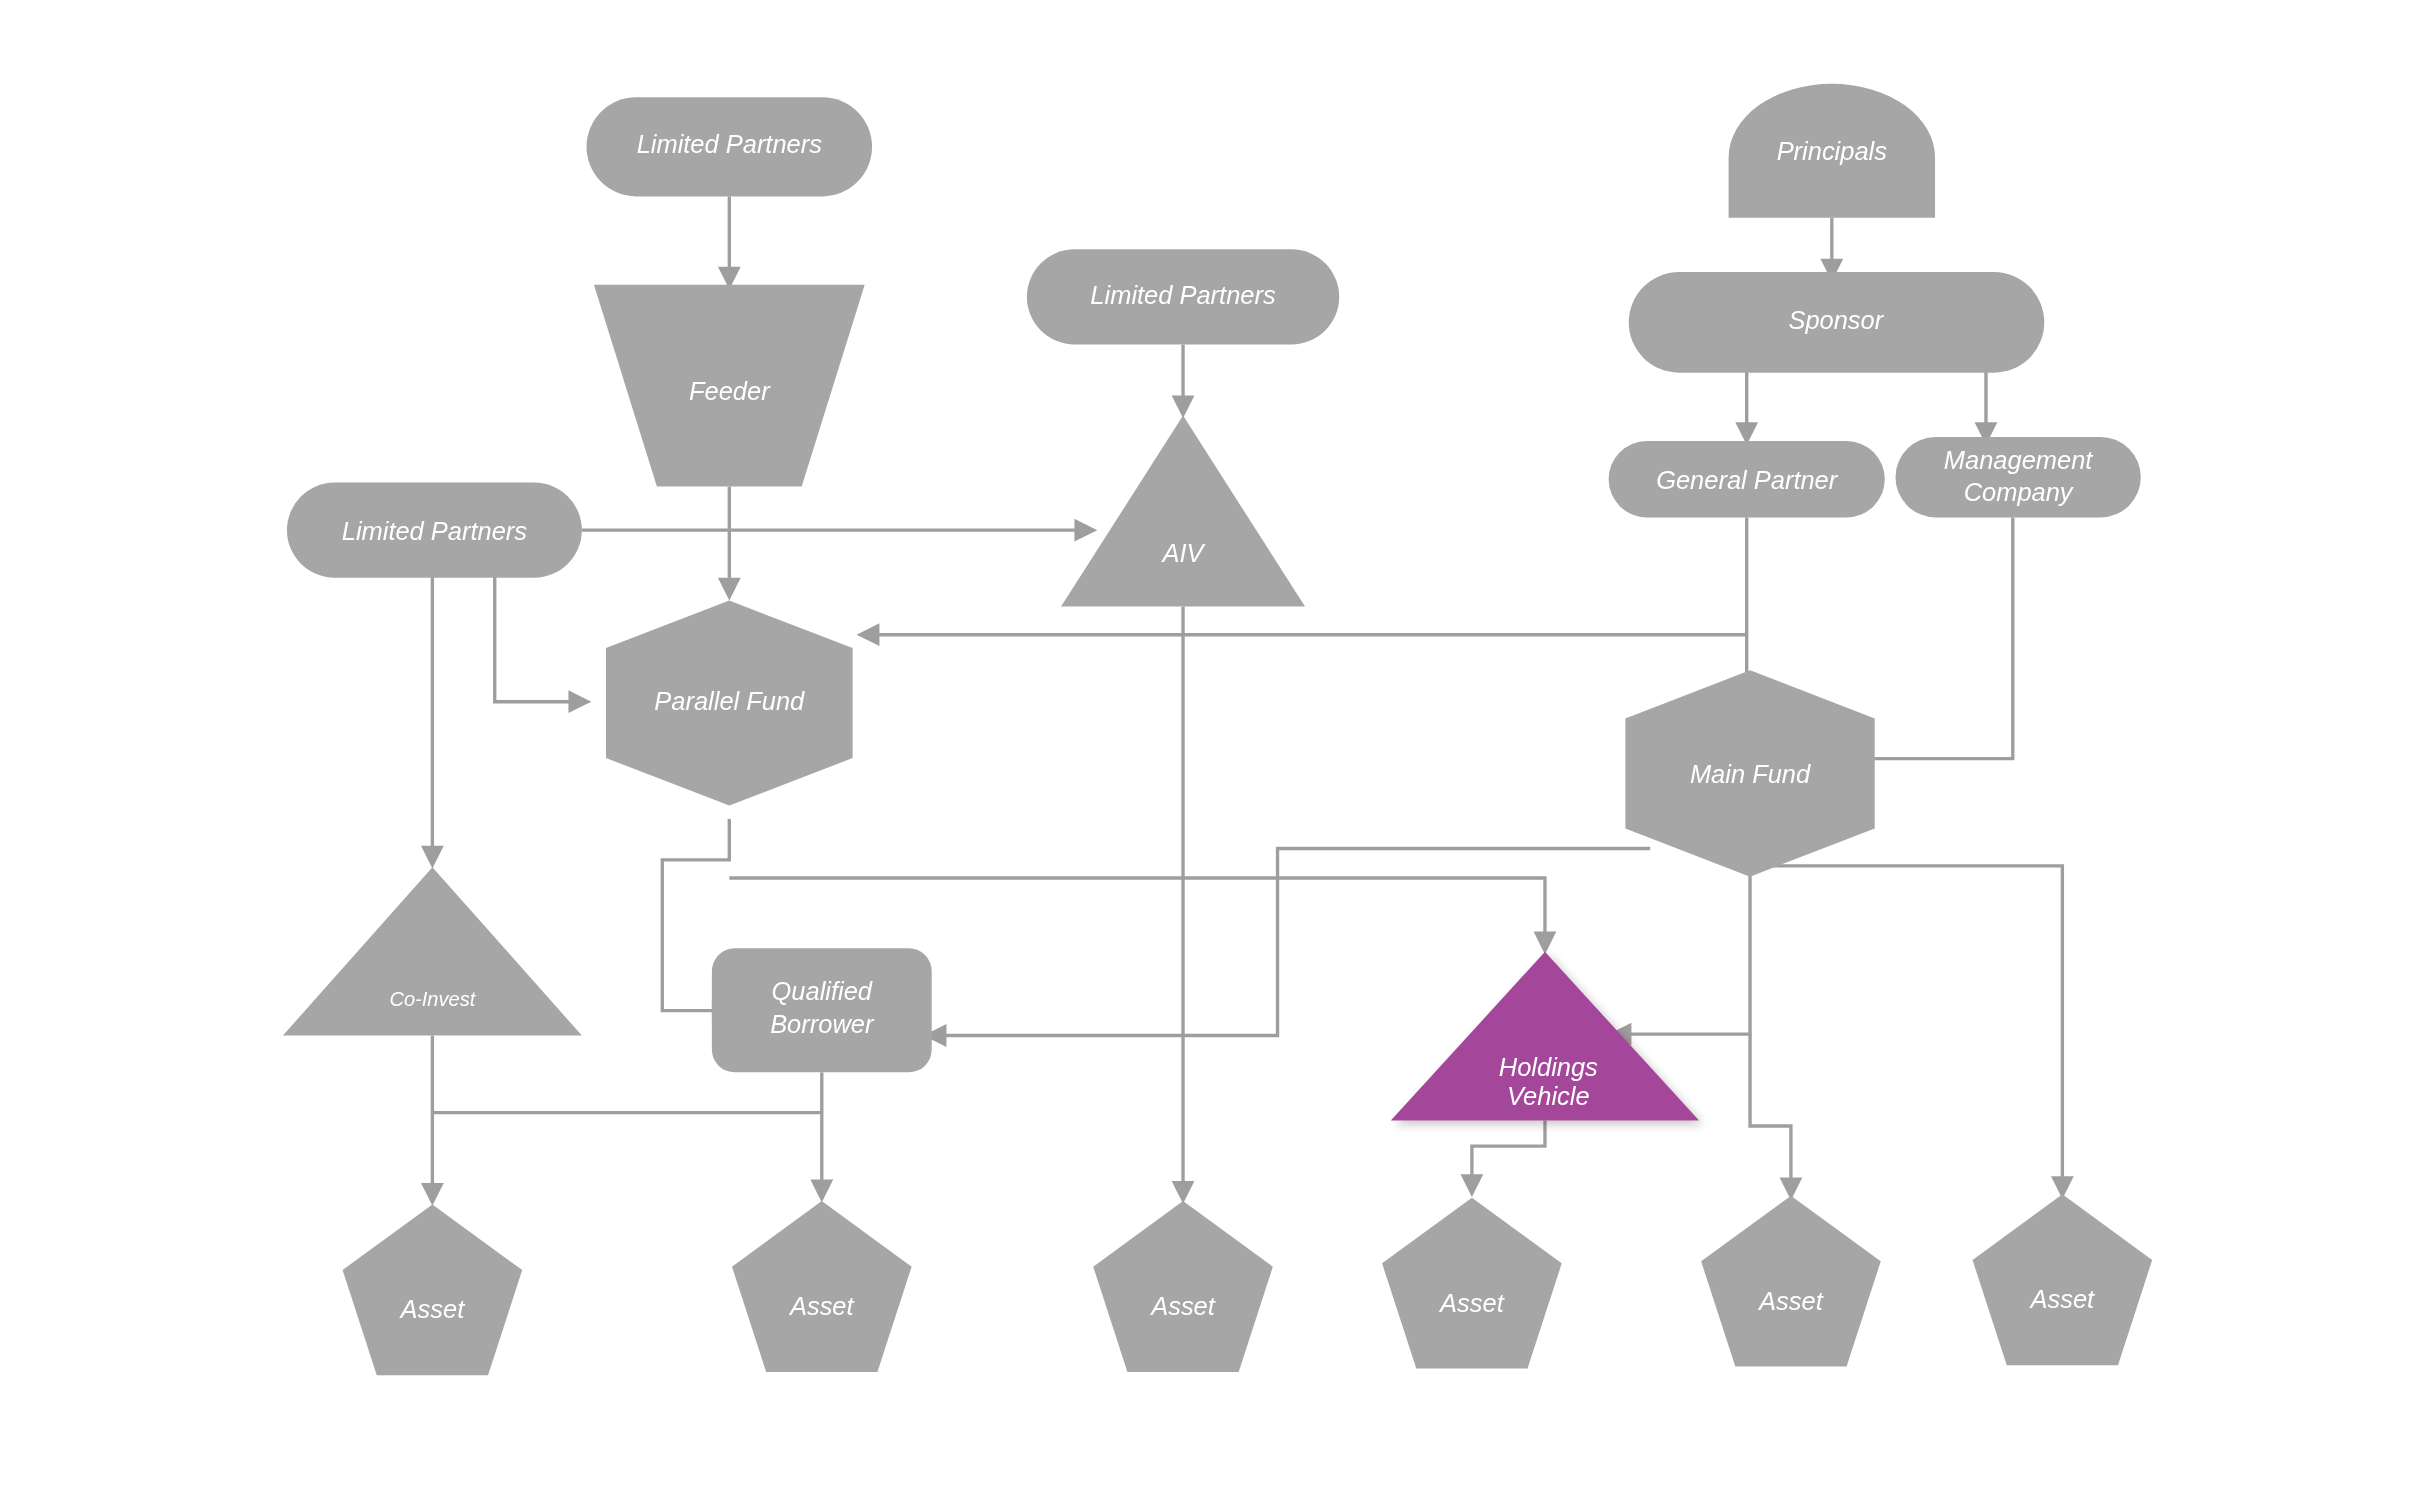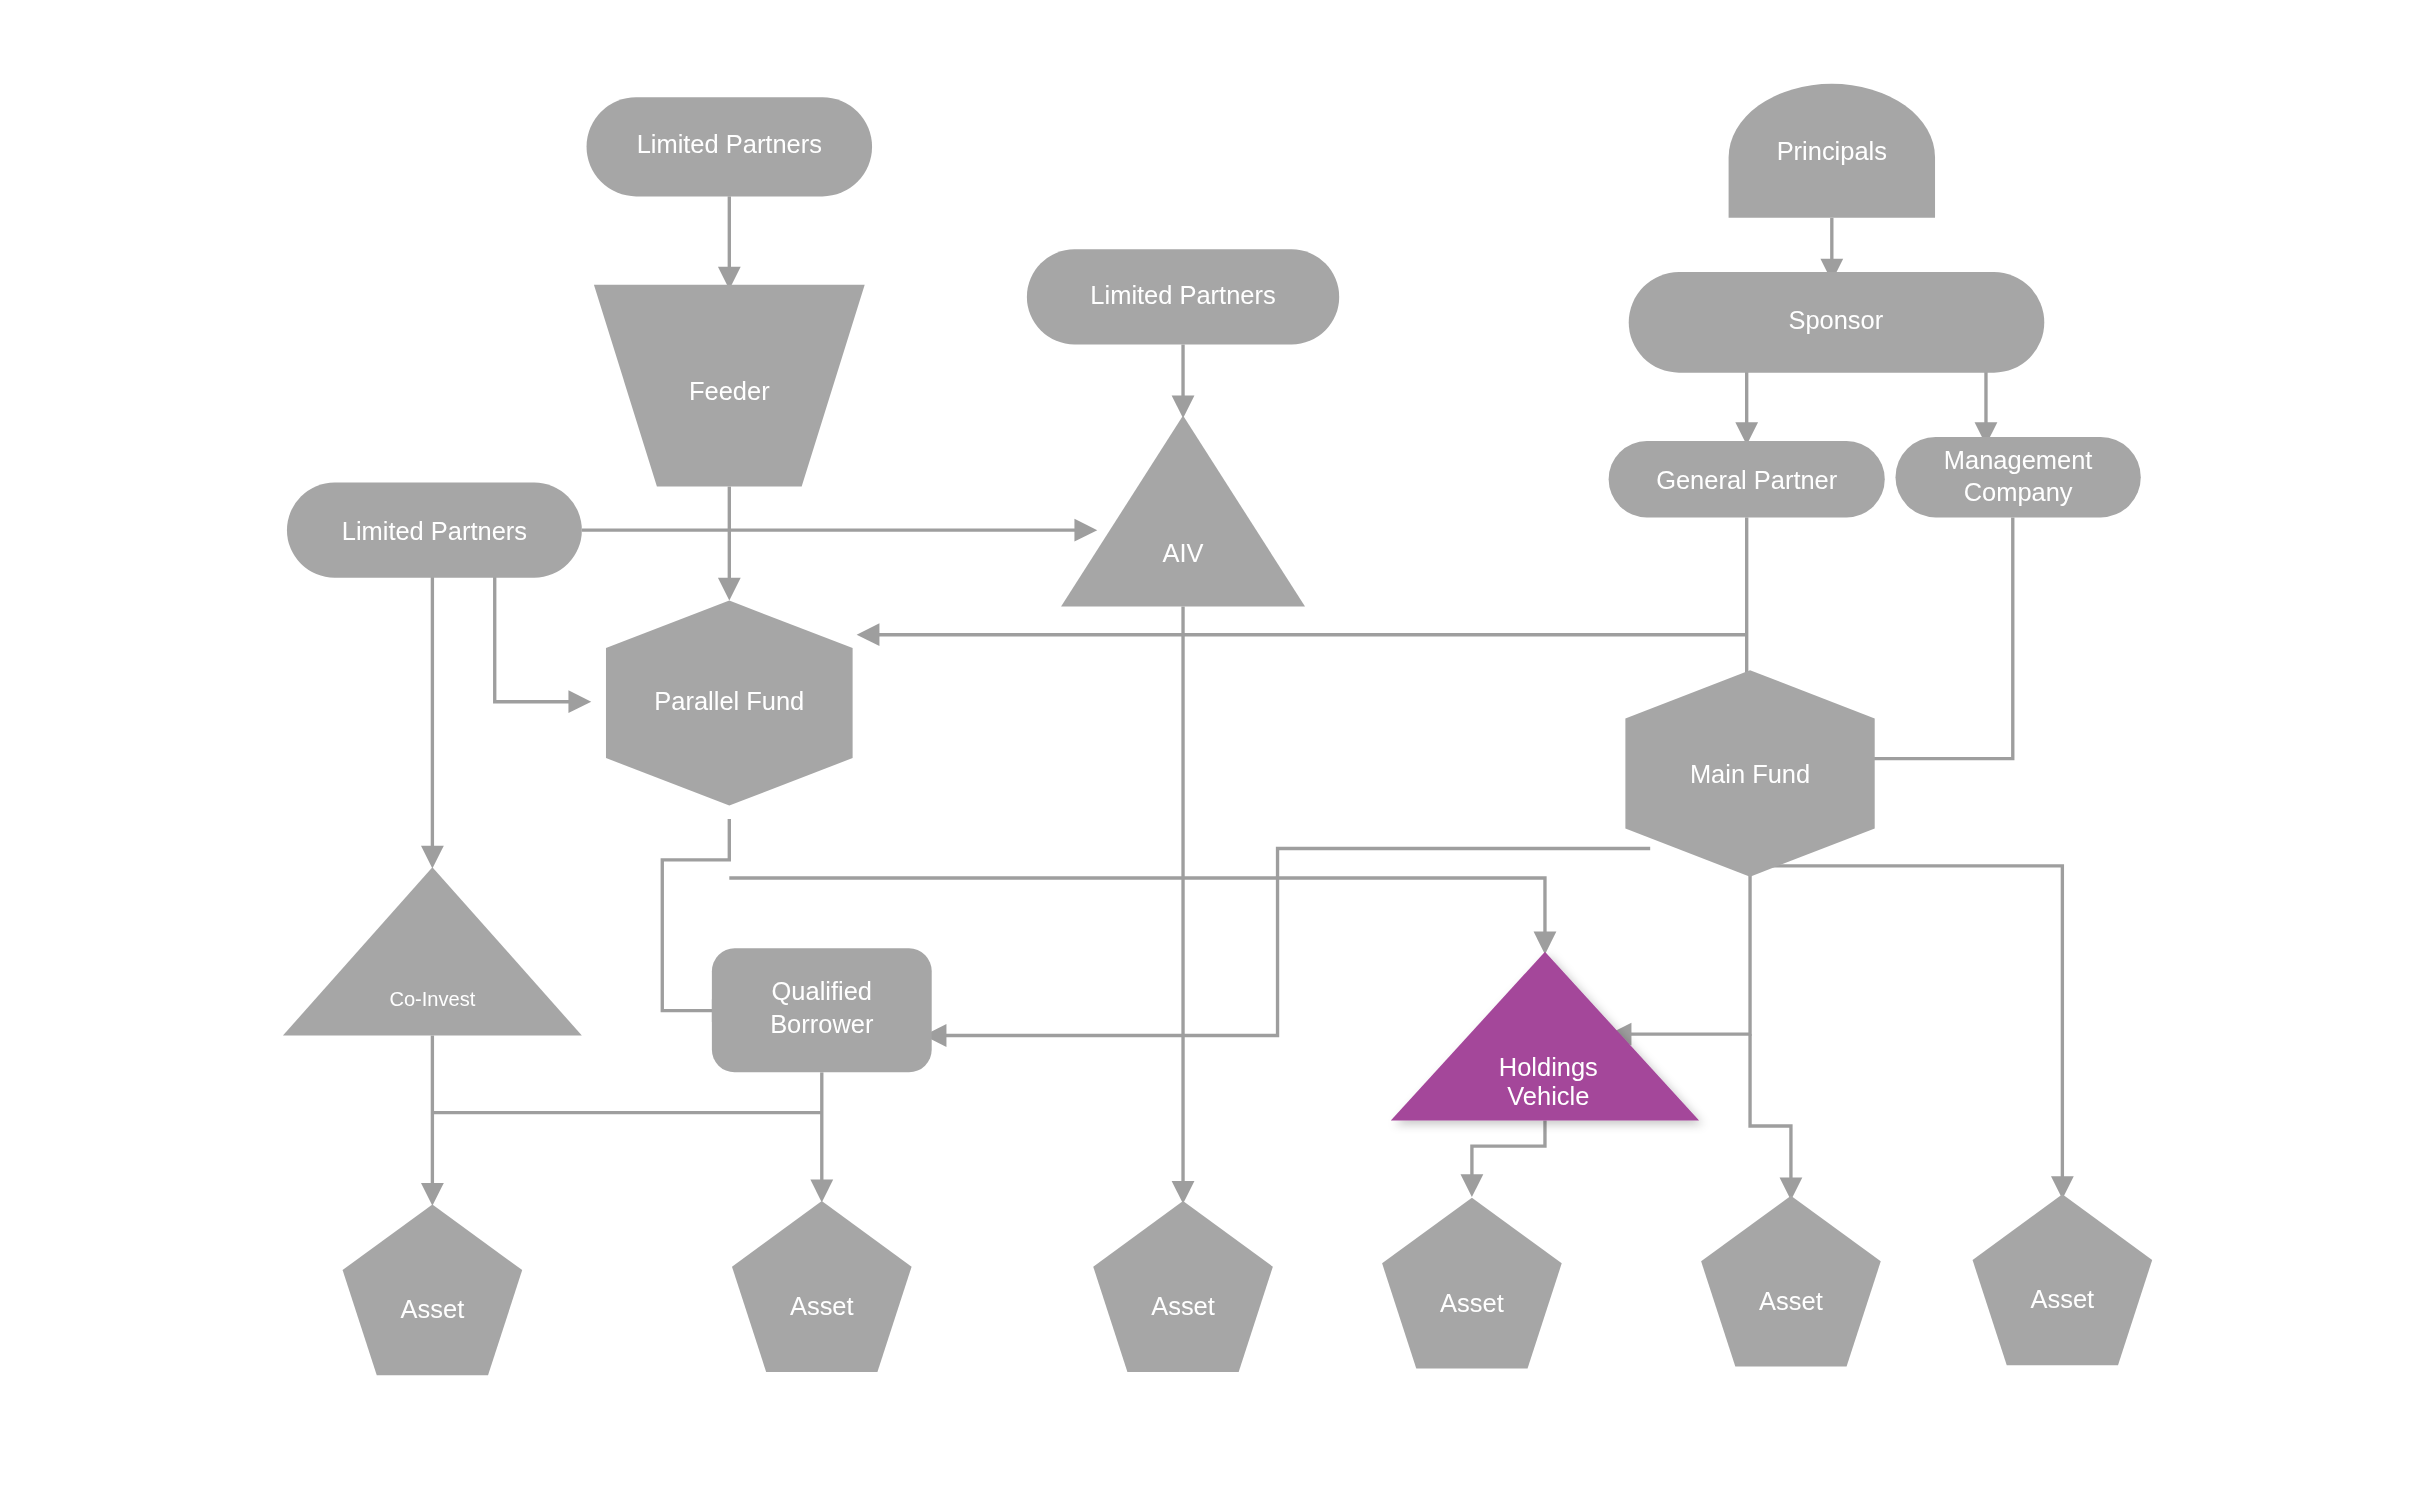--- a/index.html
+++ b/index.html
@@ -12,20 +12,21 @@
     width: 2413px;
     height: 1508px;
     overflow: hidden;
     font-family: "Liberation Sans", sans-serif;
   }
   #diagram-root {
     position: relative;
     width: 2413px;
     height: 1460px;
     background: #ffffff;
+    font-style: italic;
   }
   svg#diagram-svg {
     display: block;
     width: 2413px;
     height: 1508px;
   }
   .node-shape {
     fill: #a6a6a6;
   }
   .node-shape.accent {

